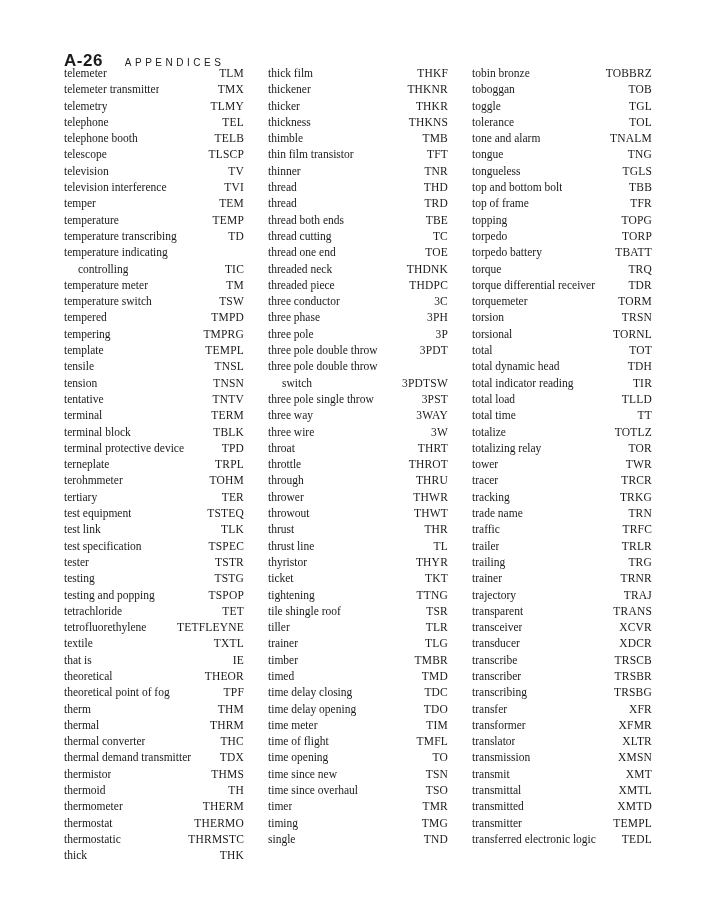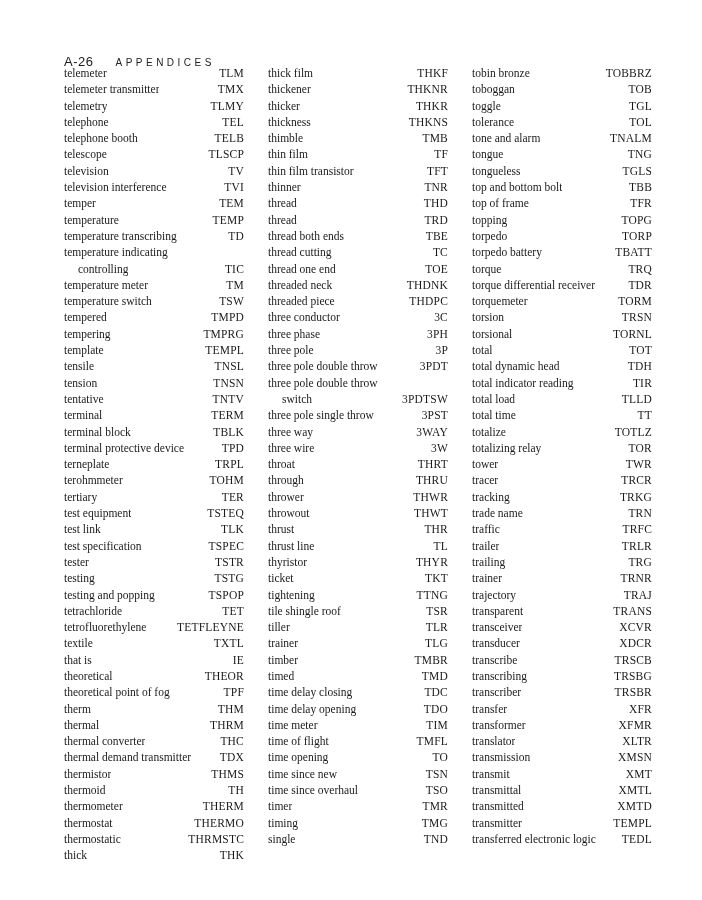--- a/index.html
+++ b/index.html
@@ -20,22 +20,22 @@
   .header {
     position: absolute;
     top: 33px;
     left: 64px;
     display: flex;
     align-items: baseline;
     gap: 22px;
   }
   .page-num {
     font-family: "Liberation Sans", sans-serif;
-    font-weight: normal;
-    font-size: 13px;
+    font-weight: bold;
+    font-size: 17px;
     letter-spacing: 0.5px;
   }
   .section-title {
     font-family: "Liberation Sans", sans-serif;
     font-size: 10px;
     letter-spacing: 3.5px;
     color: #222;
     margin-top: 24px;
   }
   .columns {
@@ -290,24 +290,20 @@
         </div>
         <div class="row">
           <span class="term">thickness</span>
           <span class="abbr">THKNS</span>
         </div>
         <div class="row">
           <span class="term">thimble</span>
           <span class="abbr">TMB</span>
         </div>
         <div class="row">
-          <span class="term">thin film</span>
-          <span class="abbr">TF</span>
-        </div>
-        <div class="row">
           <span class="term">thin film transistor</span>
           <span class="abbr">TFT</span>
         </div>
         <div class="row">
           <span class="term">thinner</span>
           <span class="abbr">TNR</span>
         </div>
         <div class="row">
           <span class="term">thread</span>
           <span class="abbr">THD</span>
@@ -369,20 +365,24 @@
         </div>
         <div class="row">
           <span class="term">three wire</span>
           <span class="abbr">3W</span>
         </div>
         <div class="row">
           <span class="term">throat</span>
           <span class="abbr">THRT</span>
         </div>
         <div class="row">
+          <span class="term">throttle</span>
+          <span class="abbr">THROT</span>
+        </div>
+        <div class="row">
           <span class="term">through</span>
           <span class="abbr">THRU</span>
         </div>
         <div class="row">
           <span class="term">thrower</span>
           <span class="abbr">THWR</span>
         </div>
         <div class="row">
           <span class="term">throwout</span>
           <span class="abbr">THWT</span>
@@ -611,26 +611,26 @@
         </div>
         <div class="row">
           <span class="term">transducer</span>
           <span class="abbr">XDCR</span>
         </div>
         <div class="row">
           <span class="term">transcribe</span>
           <span class="abbr">TRSCB</span>
         </div>
         <div class="row">
+          <span class="term">transcriber</span>
+          <span class="abbr">TRSBR</span>
+        </div>
+        <div class="row">
           <span class="term">transcribing</span>
           <span class="abbr">TRSBG</span>
-        </div>
-        <div class="row">
-          <span class="term">transcriber</span>
-          <span class="abbr">TRSBR</span>
         </div>
         <div class="row">
           <span class="term">transfer</span>
           <span class="abbr">XFR</span>
         </div>
         <div class="row">
           <span class="term">transformer</span>
           <span class="abbr">XFMR</span>
         </div>
         <div class="row">

